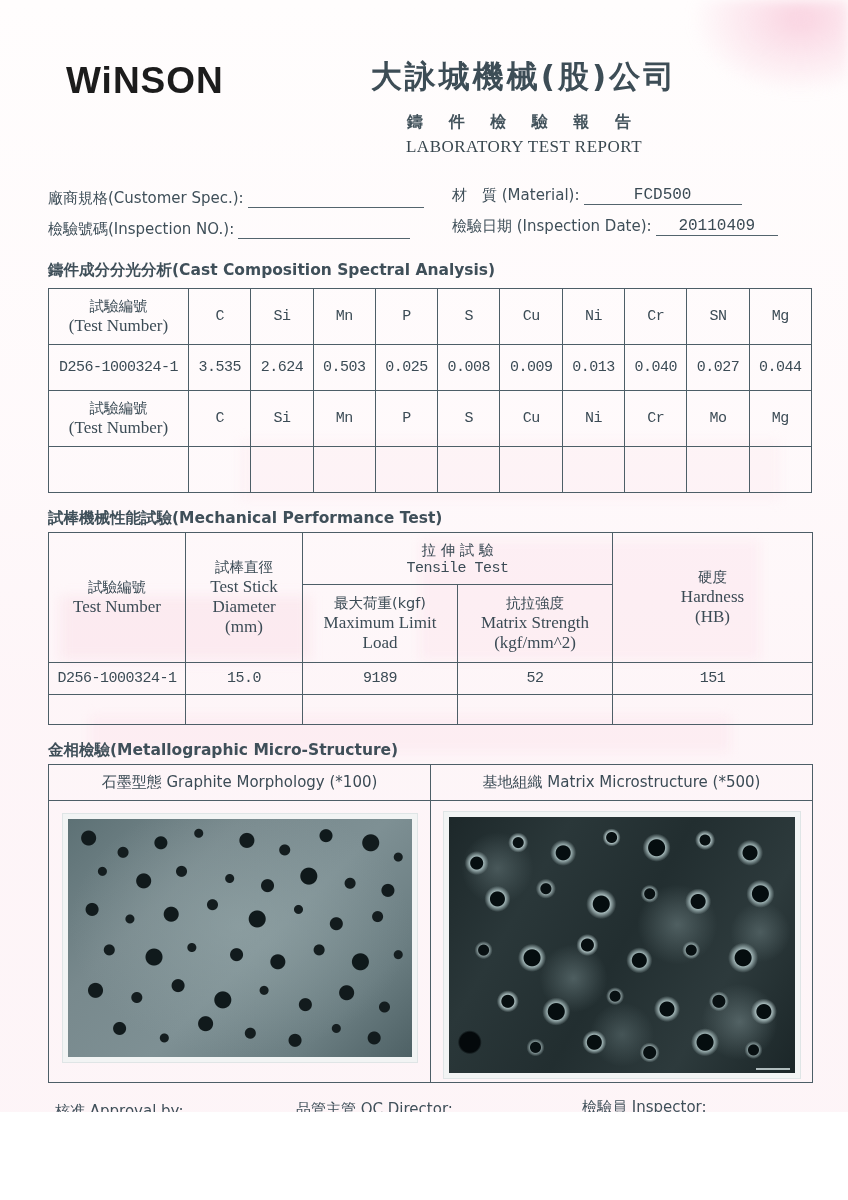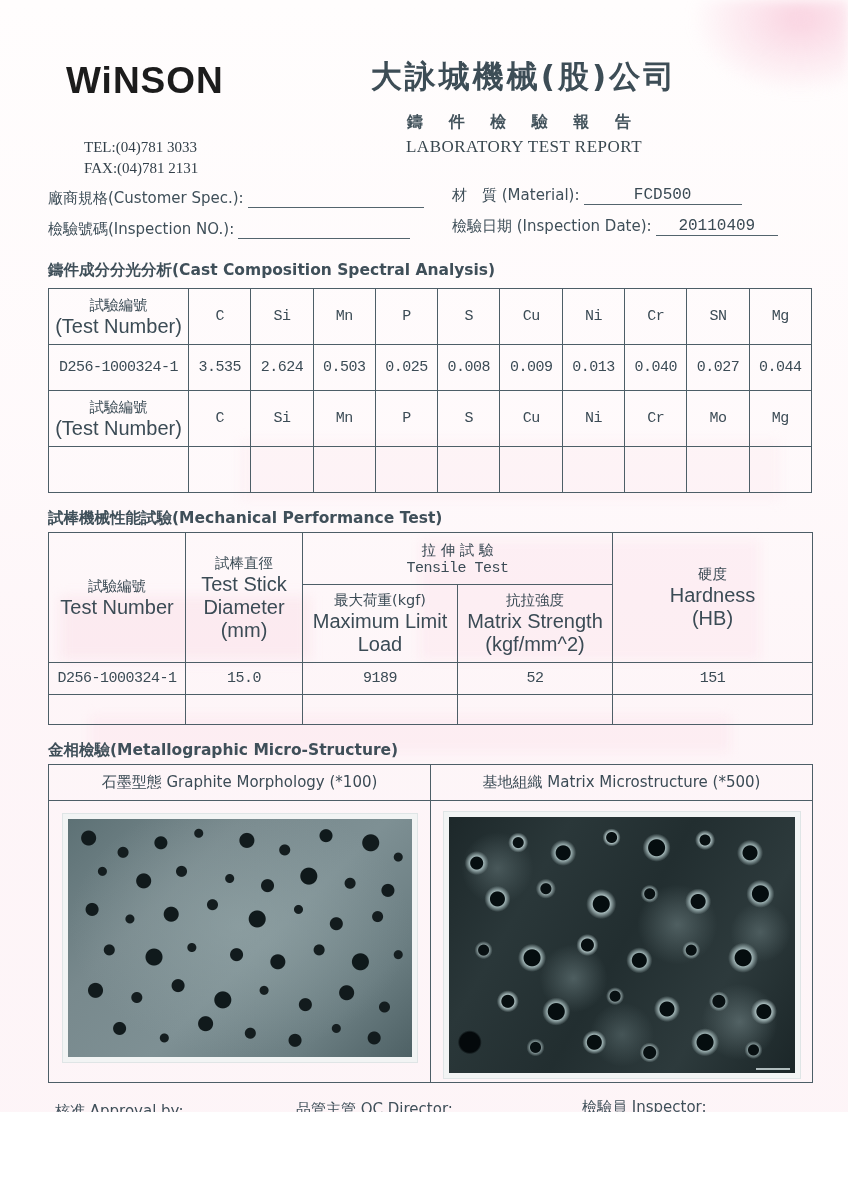--- a/index.html
+++ b/index.html
@@ -49,21 +49,21 @@
   .f-mat{left:452px;top:186px;}
   .f-date{left:452px;top:217px;}
 
   .section-title{position:absolute;left:48px;font-size:15.5px;color:var(--ink);font-weight:bold;}
 
   table{border-collapse:collapse;table-layout:fixed;}
   td{border:1.6px solid var(--line);text-align:center;vertical-align:middle;padding:0 2px;
      font-size:14.5px;color:#3b4b55;overflow:hidden;}
   .mono{font-family:"Liberation Mono",monospace;font-size:15px;letter-spacing:-0.5px;}
   .zh{font-family:"DejaVu Sans",sans-serif;}
-  .small-en{font-size:20px;}
+  .small-en{font-size:17px;font-family:Liberation Serif, serif;}
 
   .tbl-comp{position:absolute;left:48px;top:288px;width:764px;}
   .tbl-mech{position:absolute;left:48px;top:532px;width:764px;}
   .tbl-photo{position:absolute;left:48px;top:764px;width:764px;}
   .tbl-photo td{vertical-align:top;}
   .tbl-photo td.hdr{height:36px;vertical-align:middle;font-size:15px;}
 
   
   .photo{position:relative;background:#f2f4f4;border:1px solid #dfe5e6;margin:12px auto 0 auto;}
   .photo .emulsion{position:absolute;inset:5px;filter:blur(0.4px);}
@@ -187,24 +187,20 @@
   <div class="ghost g5"></div>
 
   <div class="logo"><span>WiNS</span><span class="o-wrap"><span class="o-ball"></span><span>O</span></span><span>N</span></div>
 
   <div class="title-block">
     <div class="company-name zh">大詠城機械(股)公司</div>
     <div class="report-title-zh">鑄 件 檢 驗 報 告</div>
     <div class="report-title-en">LABORATORY TEST REPORT</div>
   </div>
 
-  <div class="contact">
-    <div>TEL:(04)781 3033</div>
-    <div>FAX:(04)781 2131</div>
-  </div>
 
   <div class="field f-cspec">
     <span class="zh">廠商規格(Customer Spec.):</span>
     <span class="uline" style="width:176px;"></span>
   </div>
   <div class="field f-ino">
     <span class="zh">檢驗號碼(Inspection NO.):</span>
     <span class="uline" style="width:172px;"></span>
   </div>
   <div class="field f-mat">

